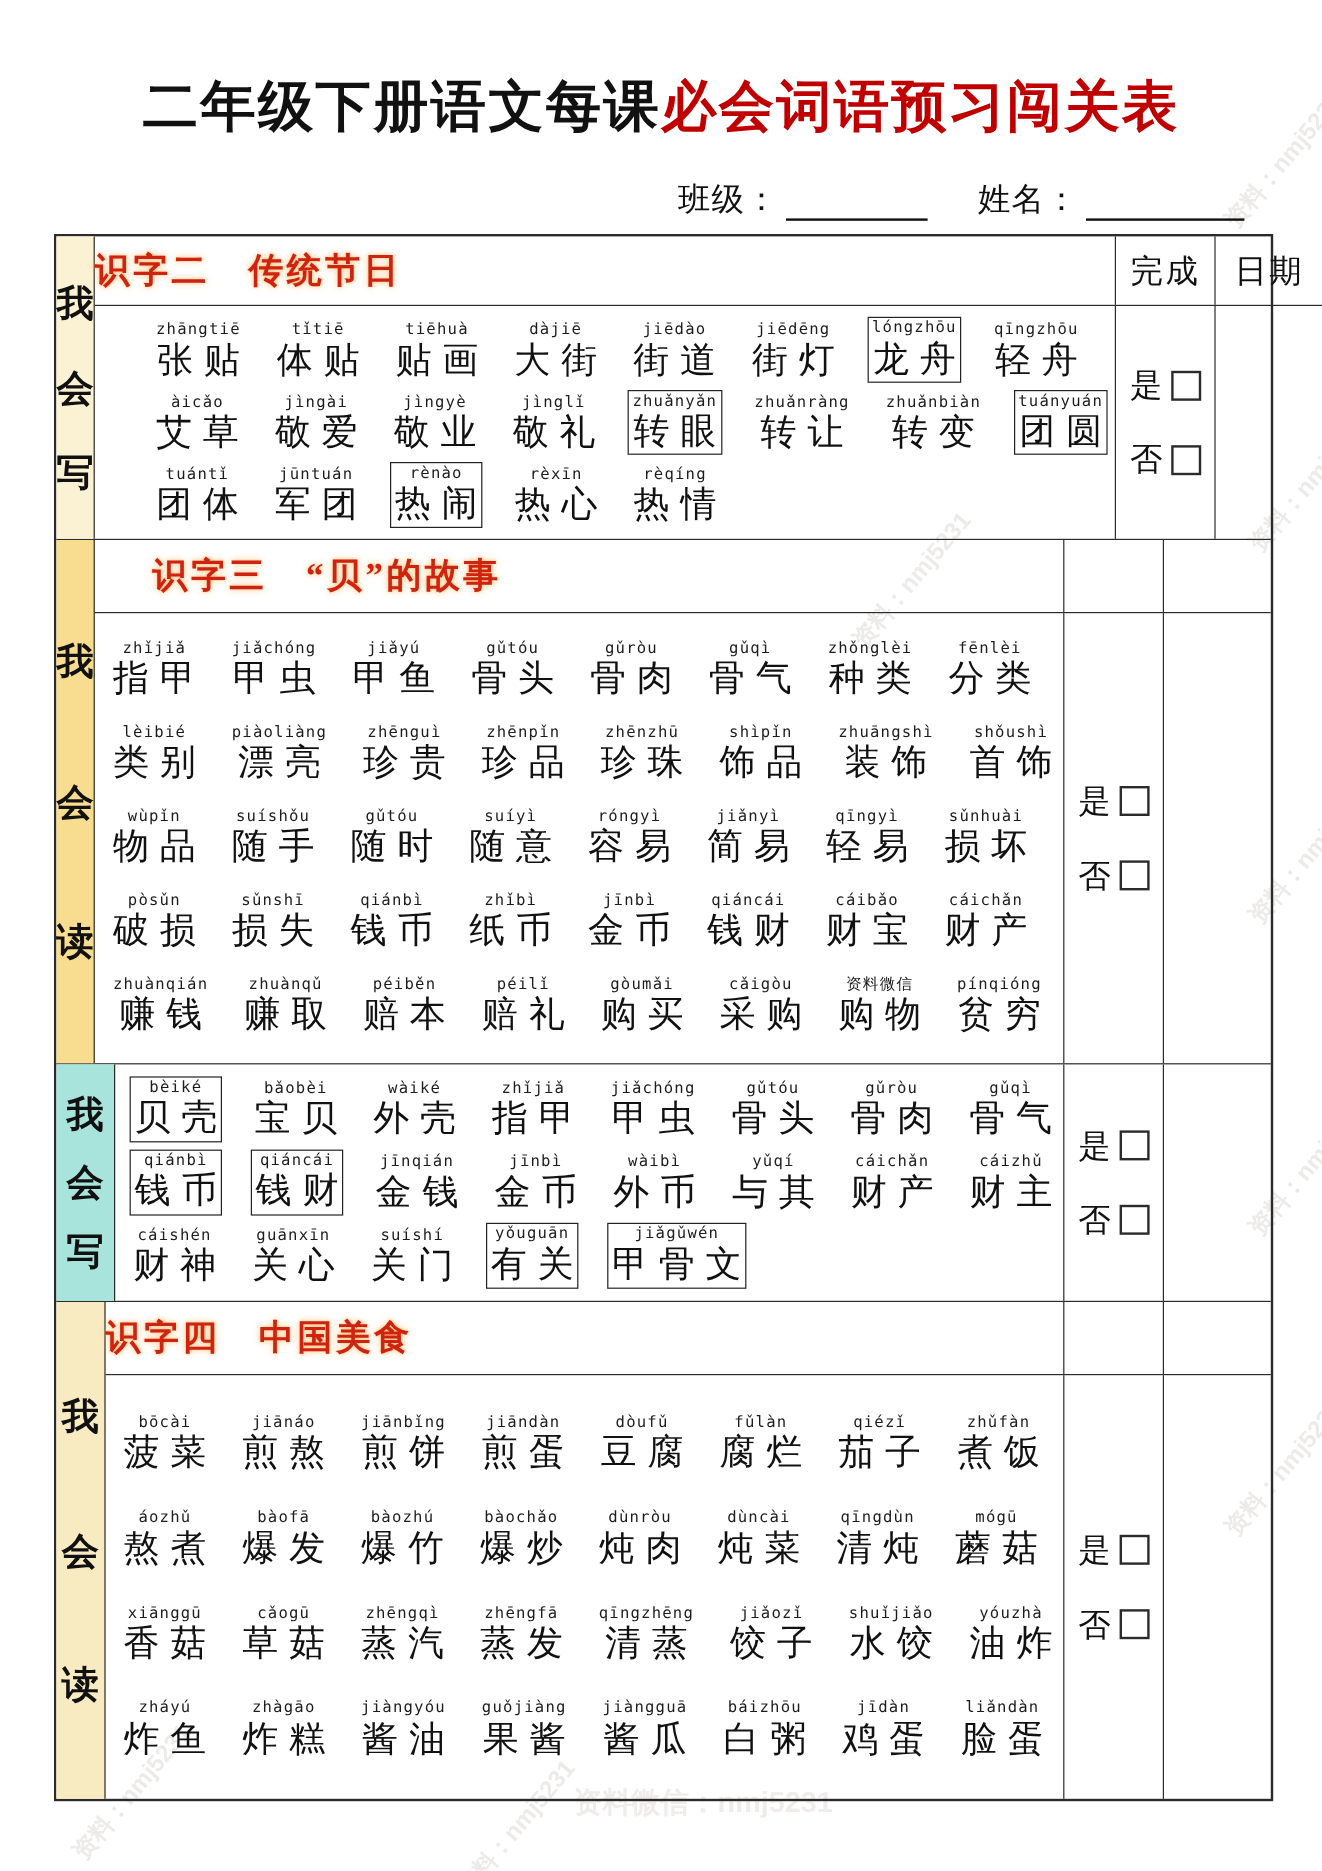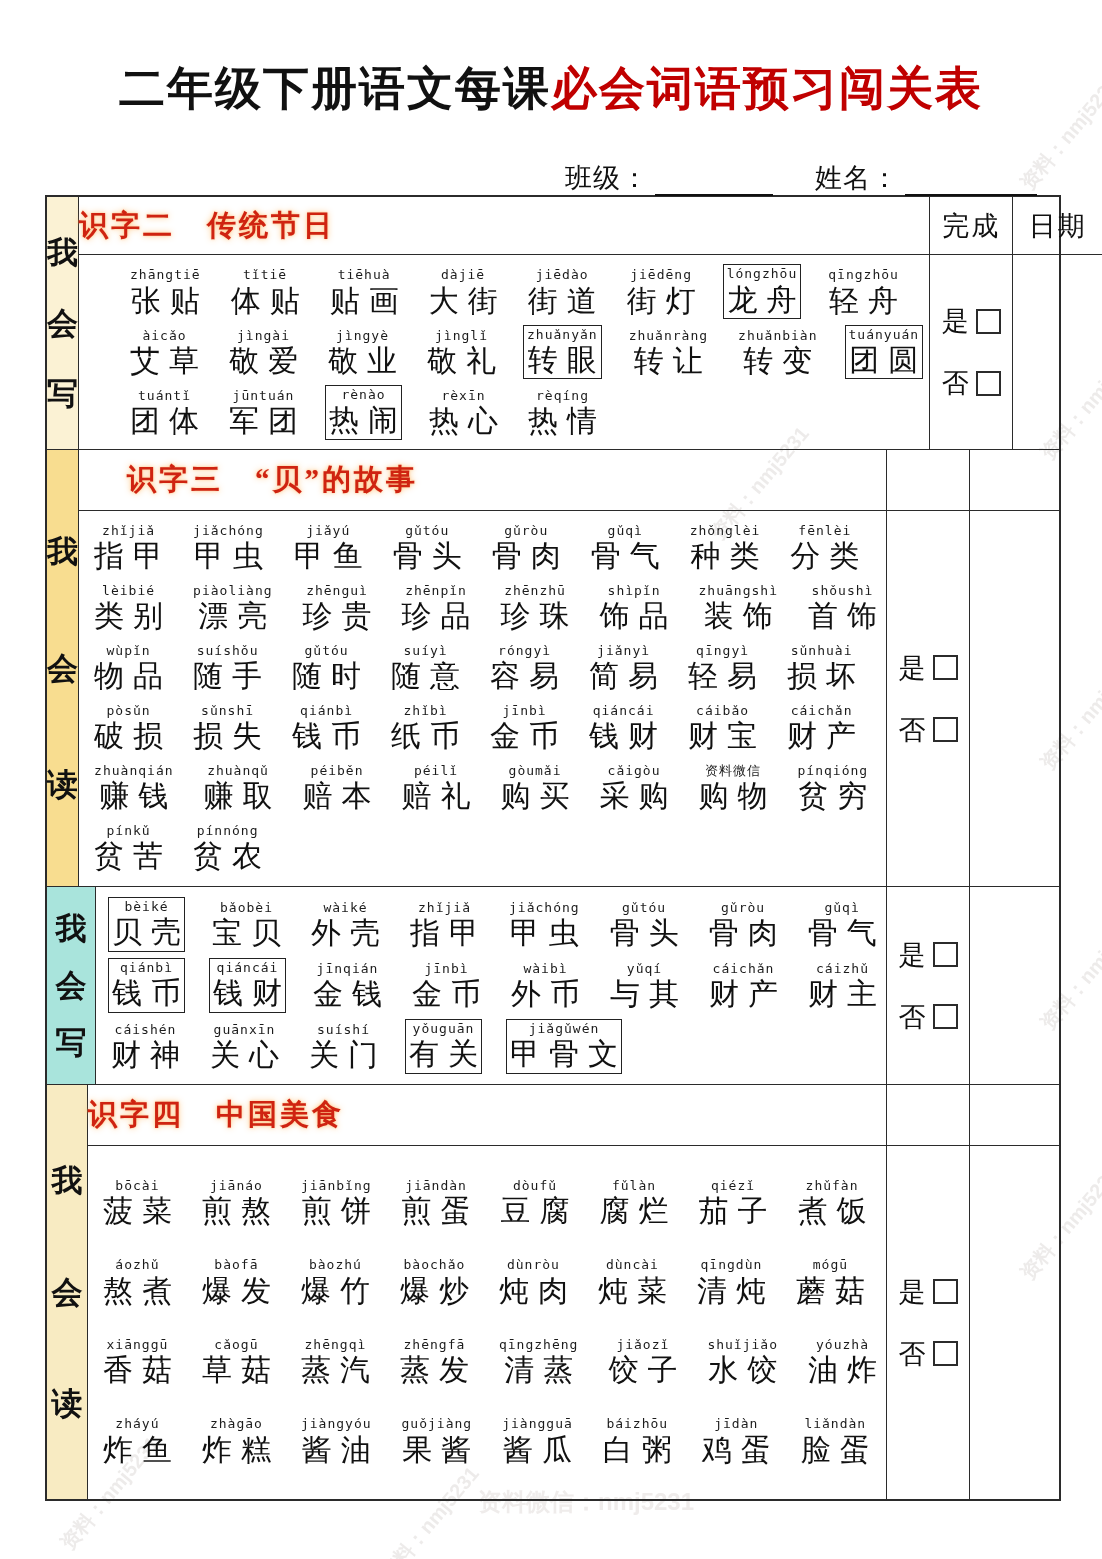--- a/index.html
+++ b/index.html
@@ -11,21 +11,21 @@
   .wm{position:absolute;color:rgba(195,190,185,0.30);font-family:"Liberation Sans",sans-serif;
       font-weight:bold;font-size:20px;transform:rotate(-50deg);white-space:nowrap;z-index:0;}
   .wm-bottom{position:absolute;left:478px;top:1486px;color:#efeceb;font-size:24px;
       font-weight:bold;font-family:"Liberation Sans",sans-serif;z-index:0;}
   
   .title{position:absolute;top:58px;left:0;width:100%;text-align:center;
       font-family:"Liberation Sans",sans-serif;font-weight:900;font-size:46px;letter-spacing:2px;z-index:2;}
   .title .t-red{color:#c00000;}
   
   .form-line{position:absolute;top:148px;left:565px;font-size:27px;z-index:2;display:flex;align-items:flex-end;}
-  .form-line .lbl{letter-spacing:1px;margin-top:12px;}
+  .form-line .lbl{letter-spacing:1px;}
   .blank{display:inline-block;border-bottom:2.5px solid #111;height:26px;}
   .blank.cls{width:118px;margin-right:42px;margin-left:6px;}
   .blank.nm{width:132px;margin-left:6px;}
   
   .table{position:absolute;left:45px;top:195px;width:1012px;border:2px solid #2b2b2b;z-index:1;background:transparent;}
   .block{display:flex;border-bottom:1.5px solid #2b2b2b;}
   .block:last-child{border-bottom:none;}
   .sidebar{width:71px;border-right:1.5px solid #2b2b2b;display:flex;flex-direction:column;
       justify-content:space-evenly;align-items:center;}
   .skill-char{font-size:31px;font-weight:bold;line-height:1;}
@@ -377,30 +377,20 @@
               </div>
               <div class="word">
                 <div class="py">资料微信</div>
                 <div class="hz">购物</div>
               </div>
               <div class="word">
                 <div class="py">pínqióng</div>
                 <div class="hz">贫穷</div>
               </div>
             </div>
-            <div class="word-line">
-              <div class="word">
-                <div class="py">pínkǔ</div>
-                <div class="hz">贫苦</div>
-              </div>
-              <div class="word">
-                <div class="py">pínnóng</div>
-                <div class="hz">贫农</div>
-              </div>
-            </div>
           </div>
           <div class="complete-cell">
             <div class="chk-line">
               <span>是</span>
               <span class="chk-box"></span>
             </div>
             <div class="chk-line">
               <span>否</span>
               <span class="chk-box"></span>
             </div>

